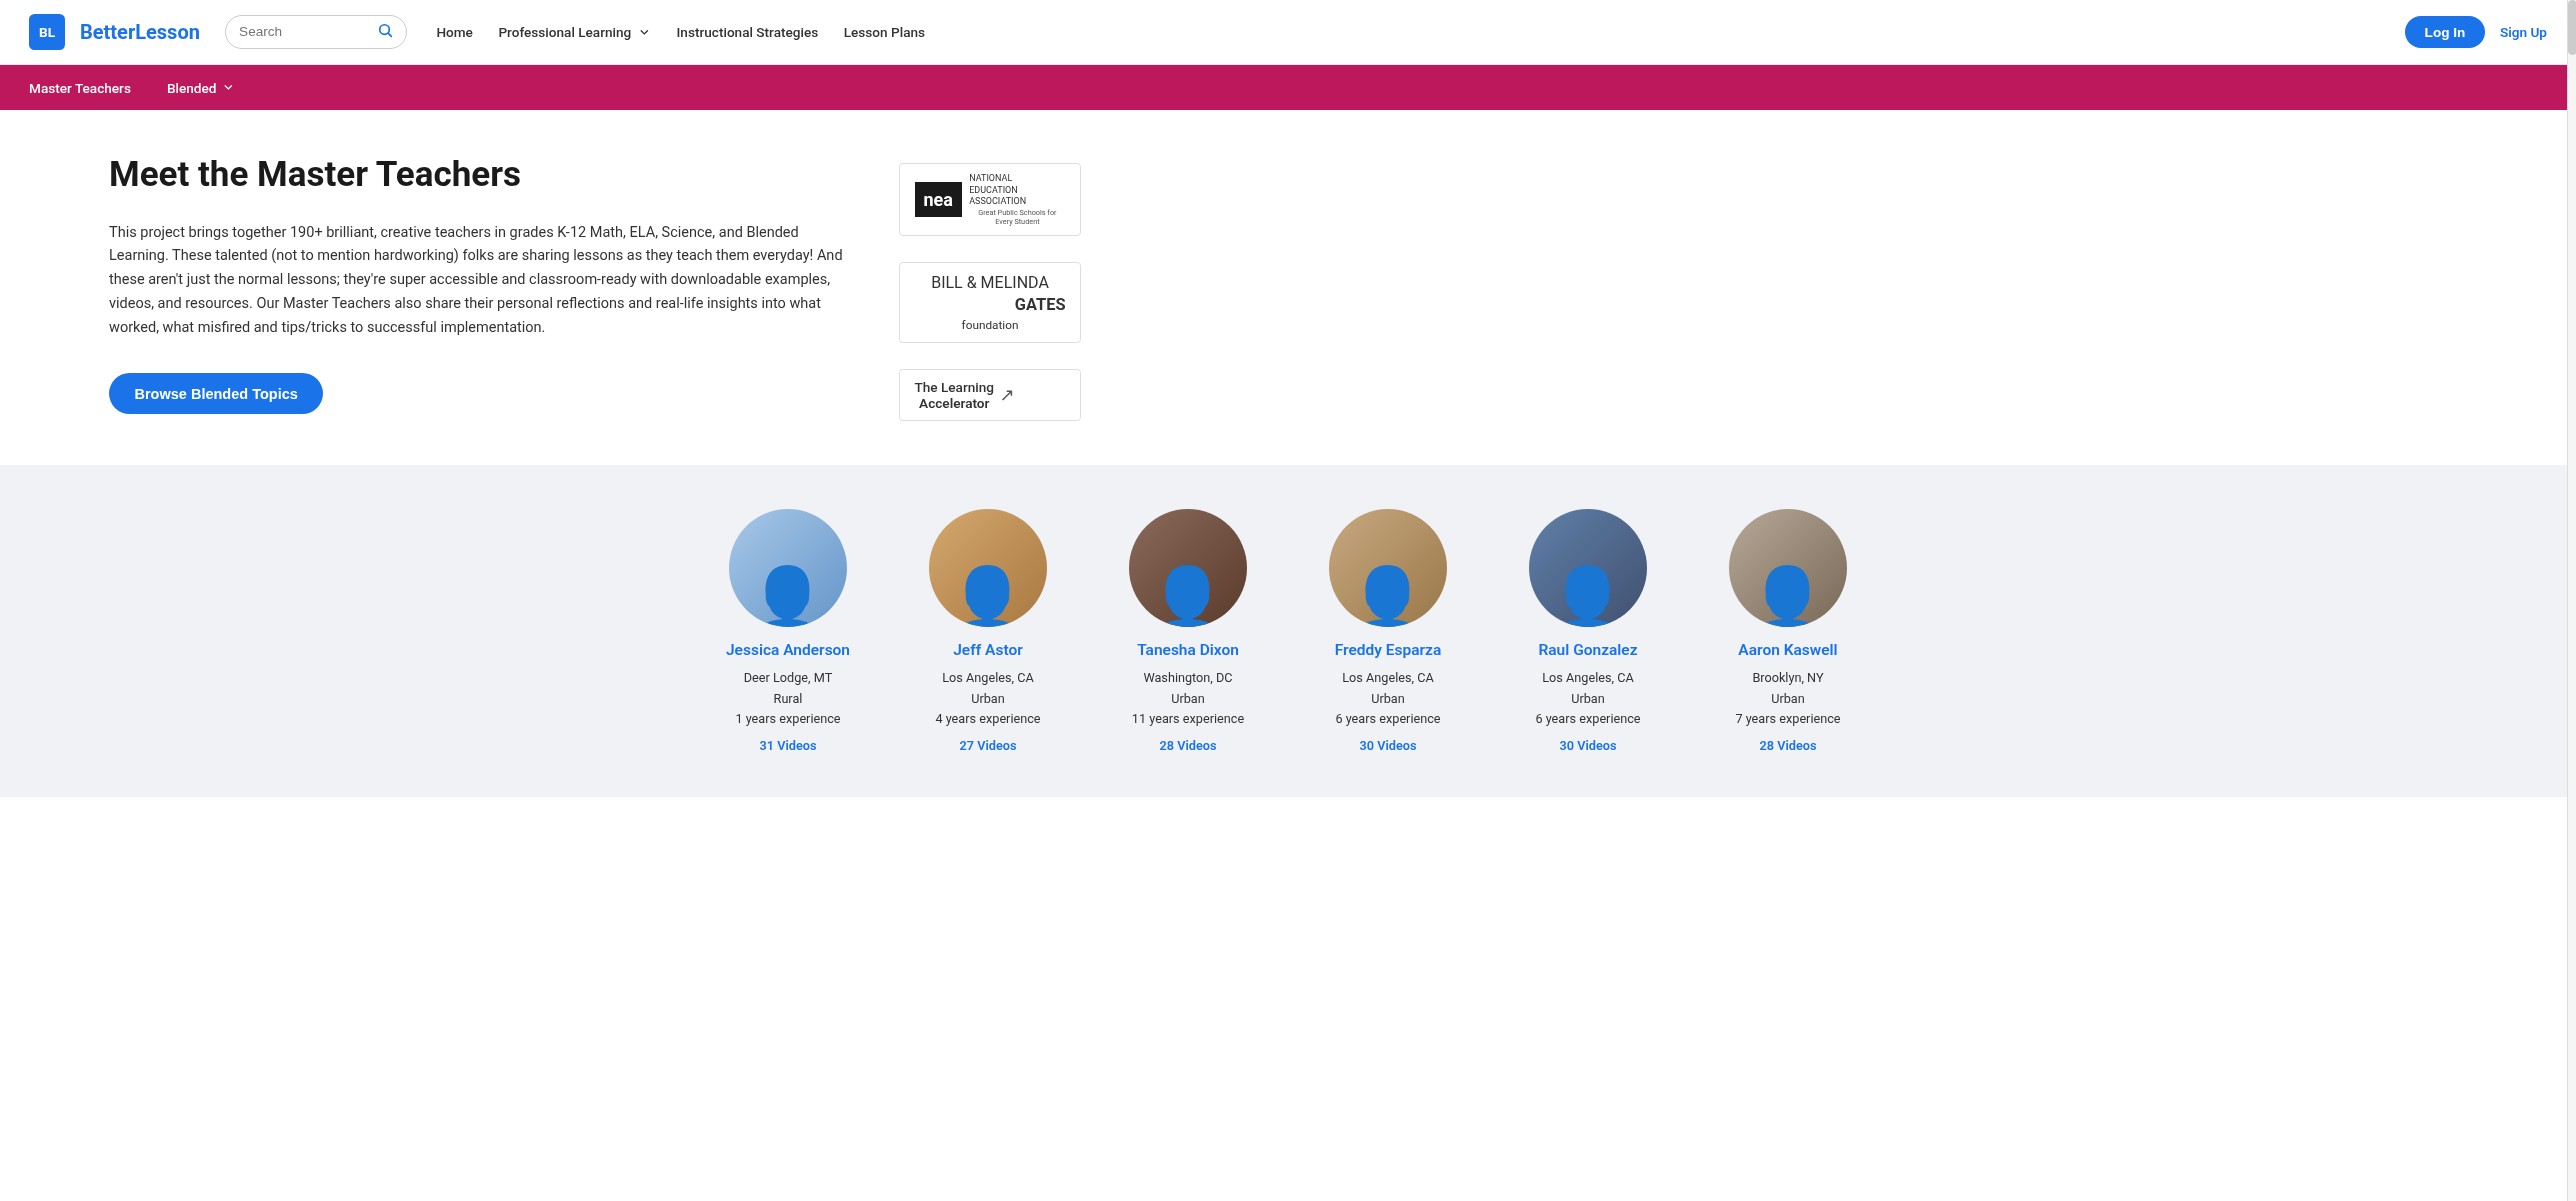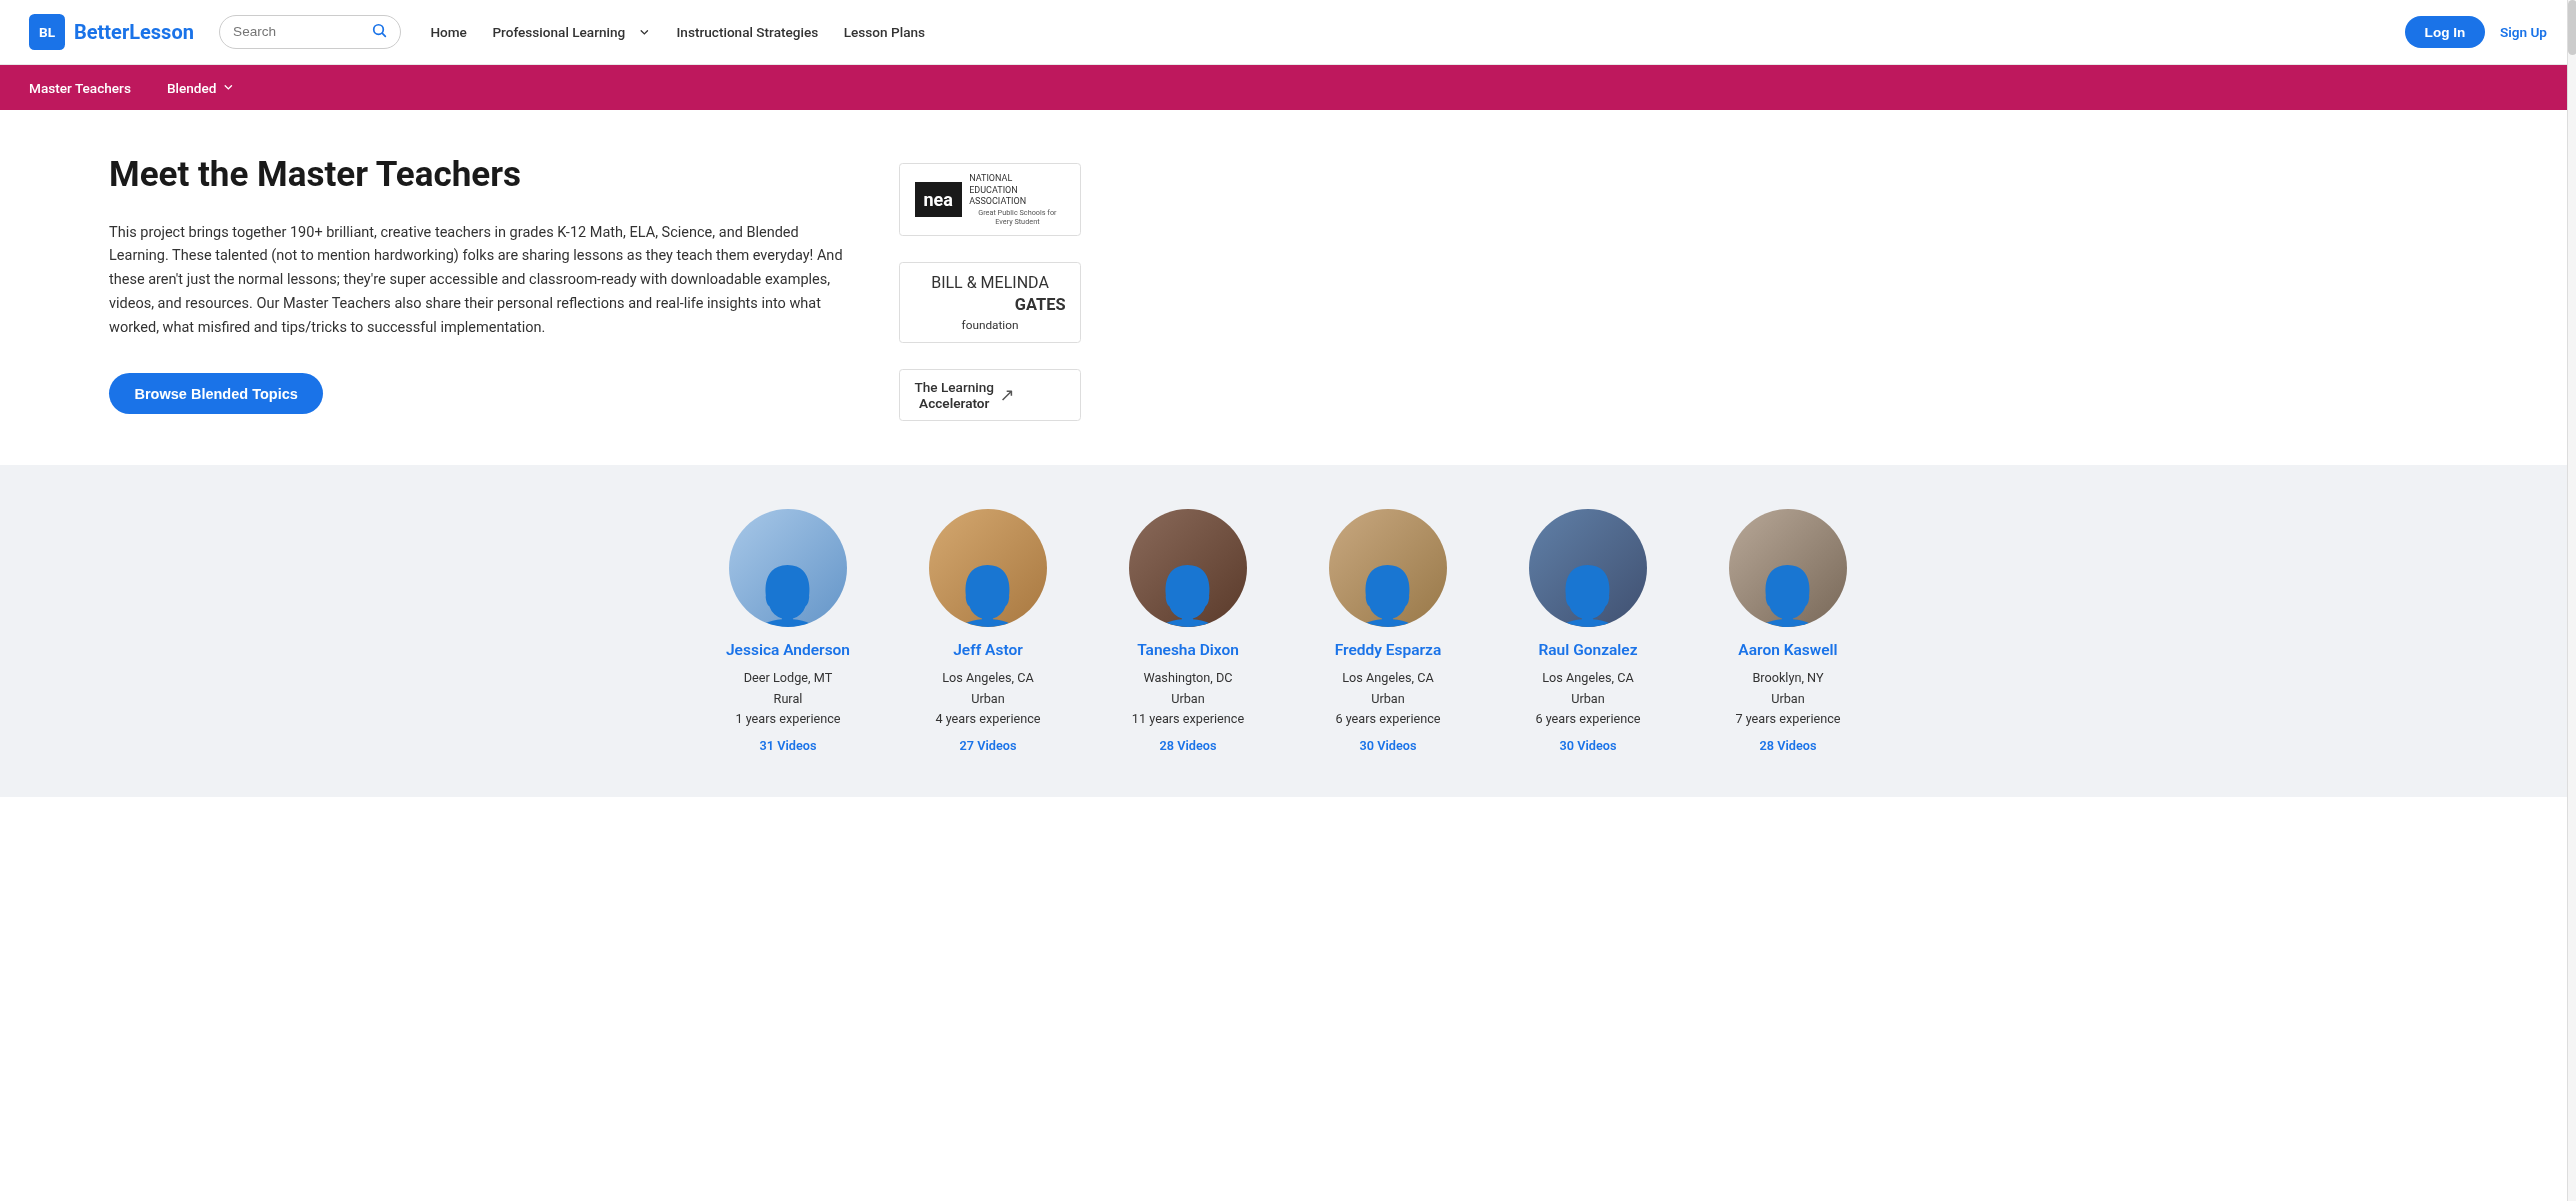--- a/index.html
+++ b/index.html
@@ -10,21 +10,21 @@
       display: flex;
       align-items: center;
       padding: 0 29px;
       height: 65px;
       border-bottom: 0.9px solid #e8e8e8;
       background: #fff;
     }
     .logo-area {
       display: flex;
       align-items: center;
-      gap: 9px;
+      gap: 15px;
       margin-right: 25.5px;
     }
     .logo-box {
       background: #1a73e8;
       color: #fff;
       font-weight: 700;
       font-size: 13.6px;
       width: 36px;
       height: 36px;
       display: flex;
@@ -67,21 +67,21 @@
     .nav-link {
       font-size: 13.6px;
       color: #333;
       text-decoration: none;
       font-weight: 500;
       cursor: pointer;
     }
     .nav-link-with-arrow {
       display: flex;
       align-items: center;
-      gap: 13px;
+      gap: 7px;
     }
     .nav-link-with-arrow svg {
       width: 12.7px;
       height: 12.7px;
     }
     .auth-area {
       display: flex;
       align-items: center;
       gap: 14.5px;
     }

